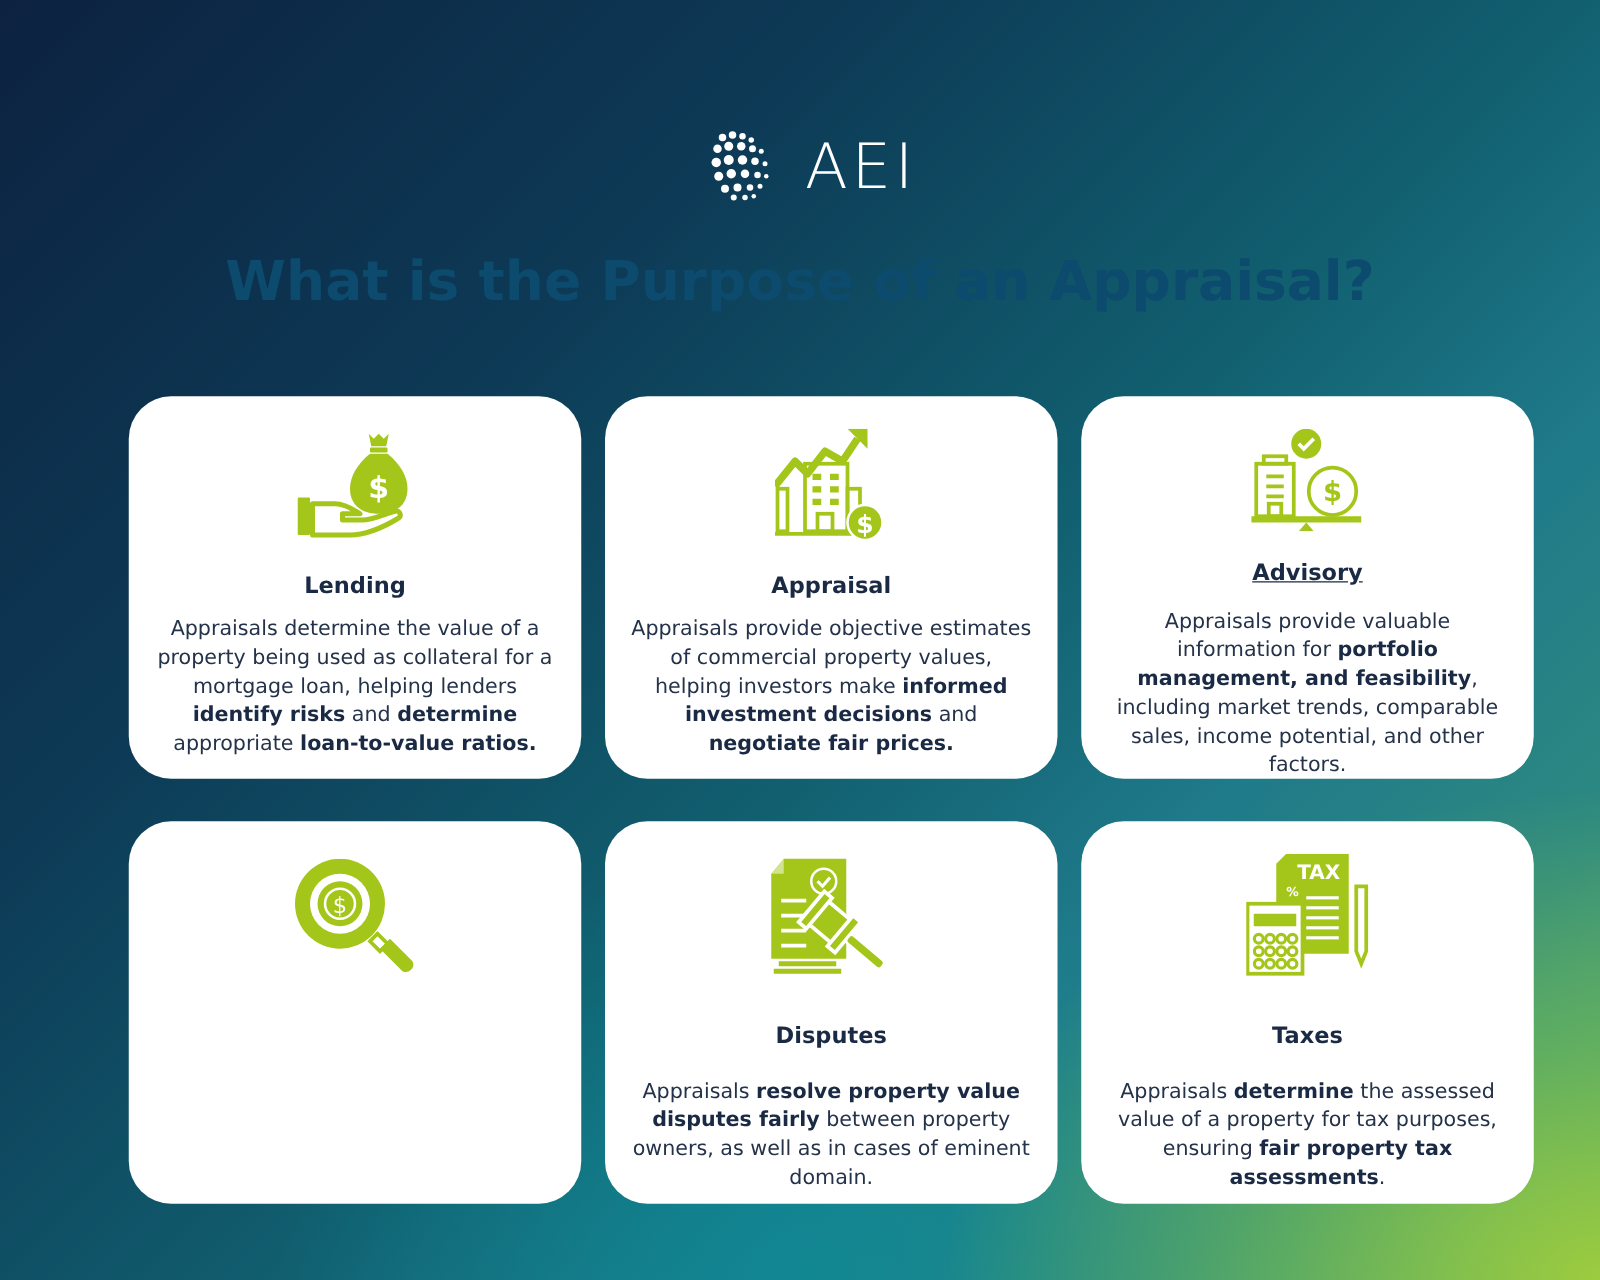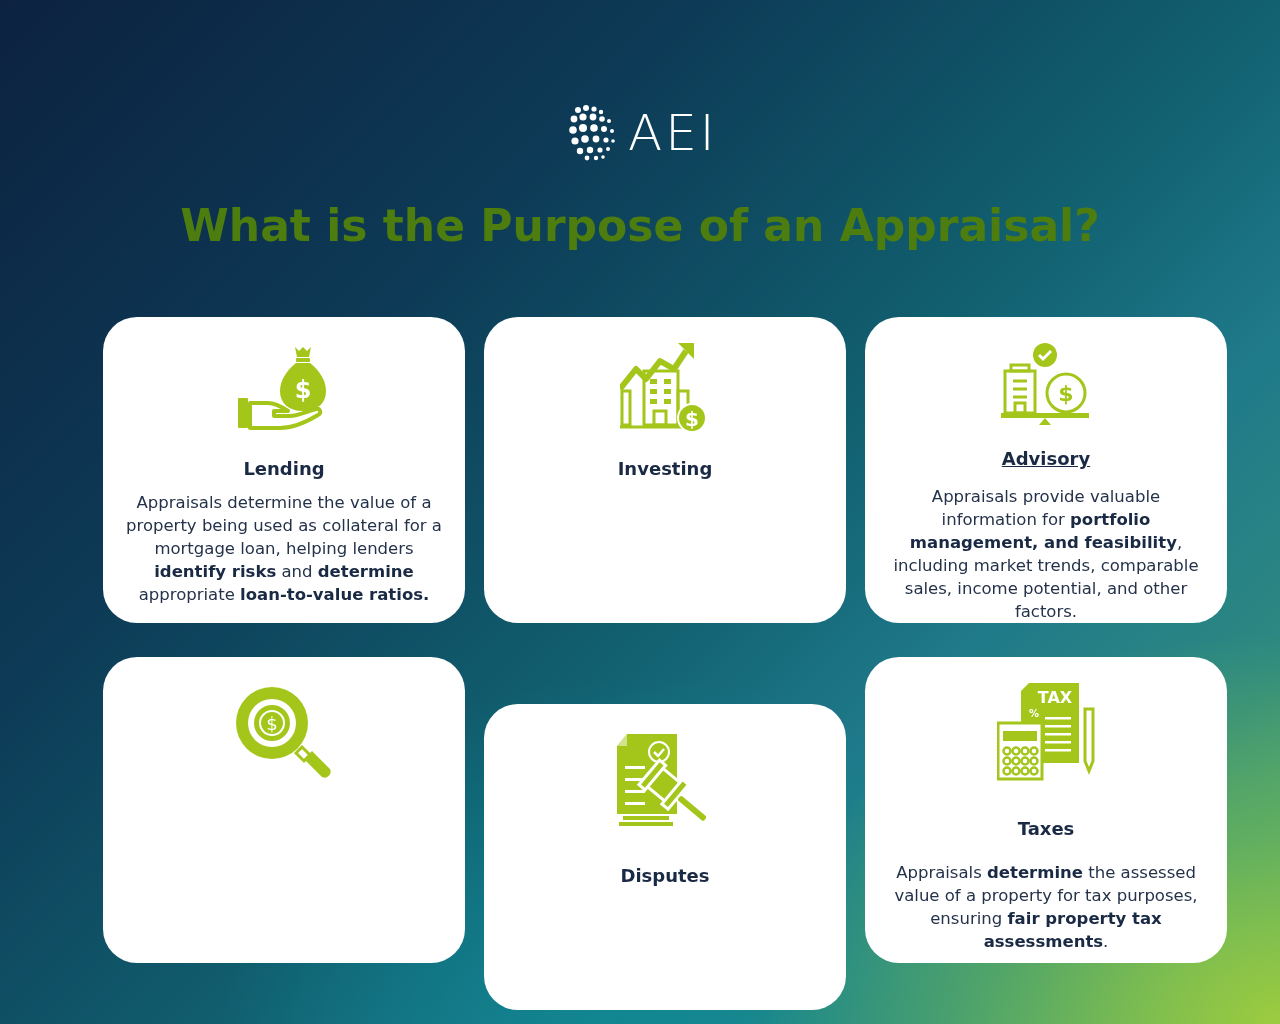--- a/index.html
+++ b/index.html
@@ -7,31 +7,31 @@
     body {
       position: relative;
       font-family: "Liberation Sans", "DejaVu Sans", sans-serif;
       background:
         radial-gradient(ellipse 700px 520px at 1280px 1024px, rgba(160,205,60,0.95) 0%, rgba(120,190,80,0.6) 35%, rgba(60,150,120,0) 75%),
         radial-gradient(ellipse 600px 500px at 640px 1024px, rgba(10,140,150,0.7) 0%, rgba(10,120,140,0) 70%),
         linear-gradient(135deg, #0c2240 0%, #0d3a56 30%, #116070 55%, #1f7a8a 70%, #2e8a80 85%, #5aae6a 100%);
     }
     .logo {
       position: absolute; top: 104px; left: 568px; height: 58px;
-      display: flex; align-items: center; gap: 8px;
+      display: flex; align-items: center; gap: 24px;
     }
     .logo svg { display: block; }
     .logo-text {
       color: #ffffff; font-size: 50px; letter-spacing: 3px;
       font-family: "DejaVu Sans", sans-serif; font-weight: 300;
       line-height: 58px;
     }
     .page-title {
       position: absolute; top: 196px; left: 0; width: 1280px;
-      text-align: center; color: #4d7c0f; font-weight: bold;
+      text-align: center; color: #0c4a6e; font-weight: bold;
       font-size: 44px; line-height: 60px;
       font-family: "DejaVu Sans", sans-serif;
     }
     .card {
       position: absolute; width: 362px; height: 306px;
       background: #ffffff; border-radius: 34px;
       display: flex; flex-direction: column; align-items: center;
       text-align: center;
     }
     .card .icon { margin-top: 20px; height: 96px; display: flex; align-items: flex-end; justify-content: center; }
@@ -121,21 +121,22 @@
           <rect x="44" y="46" width="7" height="5" stroke="none"></rect>
         <rect x="30" y="56" width="7" height="5" stroke="none"></rect>
           <rect x="44" y="56" width="7" height="5" stroke="none"></rect>
         <rect x="34" y="68" width="12" height="14" fill="none" stroke-width="3"></rect>
         <line x1="0" y1="84" x2="62" y2="84" stroke-width="3"></line>
         <circle cx="72" cy="75" r="14" stroke="#ffffff" stroke-width="2"></circle>
       </g>
       <text x="72" y="83" font-size="20" font-weight="bold" fill="#ffffff" text-anchor="middle" font-family="DejaVu Sans, sans-serif">$</text>
     </svg>
   </div>
-  <div class="title">Investing</div>
+  <div class="title">Appraisal</div>
+  <div class="desc"><span>Appraisals provide objective estimates of commercial property values, helping investors make </span><b>informed investment decisions</b><span> and </span><b>negotiate fair prices.</b></div>
 </div>
 
 <div class="card" style="left:865px; top:317px;">
   <div class="icon" style="height:88px;">
     <svg width="90" height="82" viewBox="0 0 90 82">
       <g fill="#a4c61a" stroke="#a4c61a">
         <circle cx="44" cy="12" r="12" stroke="none"></circle>
         <path d="M38 12 l4 4 l8 -8" fill="none" stroke="#ffffff" stroke-width="3"></path>
         <rect x="4" y="28" width="30" height="42" fill="none" stroke-width="3"></rect>
         <rect x="10" y="22" width="18" height="6" fill="none" stroke-width="3"></rect>
@@ -163,21 +164,21 @@
         <circle cx="36" cy="36" r="18"></circle>
         <circle cx="36" cy="36" r="12" fill="none" stroke="#ffffff" stroke-width="2"></circle>
         <path d="M60 66 l6 -6 l8 8 l-6 6 z" fill="none" stroke="#a4c61a" stroke-width="3"></path>
         <path d="M68 72 l8 -8 l18 18 a6 6 0 0 1 -8 8 z"></path>
       </g>
       <text x="36" y="43" font-size="18" fill="#ffffff" text-anchor="middle" font-family="DejaVu Sans, sans-serif">$</text>
     </svg>
   </div>
 </div>
 
-<div class="card row2" style="left:484px; top:657px;margin-top:47px;">
+<div class="card row2" style="left:484px; top:657px;">
   <div class="icon">
     <svg width="104" height="96" viewBox="0 0 104 96">
       <g fill="#a4c61a">
         <path d="M4 14 l10 -12 h50 v80 h-60 z"></path>
         <path d="M4 14 h10 v-12 z" fill="#ffffff" opacity="0.5"></path>
         <circle cx="46" cy="20" r="10" fill="none" stroke="#ffffff" stroke-width="2"></circle>
         <path d="M41 20 l4 4 l6 -7" fill="none" stroke="#ffffff" stroke-width="2.5"></path>
         <rect x="12" y="34" width="20" height="3" fill="#ffffff"></rect>
         <rect x="12" y="46" width="20" height="3" fill="#ffffff"></rect>
         <rect x="12" y="58" width="20" height="3" fill="#ffffff"></rect>
@@ -187,20 +188,21 @@
           <rect x="32" y="36" width="8" height="32" stroke="#ffffff" stroke-width="3"></rect>
           <rect x="62" y="36" width="8" height="32" stroke="#ffffff" stroke-width="3"></rect>
           <rect x="70" y="48" width="36" height="8" rx="3" stroke="#ffffff" stroke-width="2"></rect>
         </g>
         <rect x="10" y="84" width="46" height="4"></rect>
         <rect x="6" y="90" width="54" height="4"></rect>
       </g>
     </svg>
   </div>
   <div class="title">Disputes</div>
+  <div class="desc"><span>Appraisals </span><b>resolve property value disputes fairly</b><span> between property owners, as well as in cases of eminent domain.</span></div>
 </div>
 
 <div class="card row2" style="left:865px; top:657px;text-align:center;">
   <div class="icon">
     <svg width="98" height="98" viewBox="0 0 98 98">
       <g fill="#a4c61a">
         <path d="M24 8 l8 -8 h50 v80 h-58 z"></path>
         <text x="58" y="20" font-size="16" font-weight="bold" fill="#ffffff" text-anchor="middle" font-family="DejaVu Sans, sans-serif">TAX</text>
         <text x="32" y="34" font-size="10" font-weight="bold" fill="#ffffff" font-family="DejaVu Sans, sans-serif">%</text>
         <rect x="48" y="34" width="26" height="2.5" fill="#ffffff"></rect>

